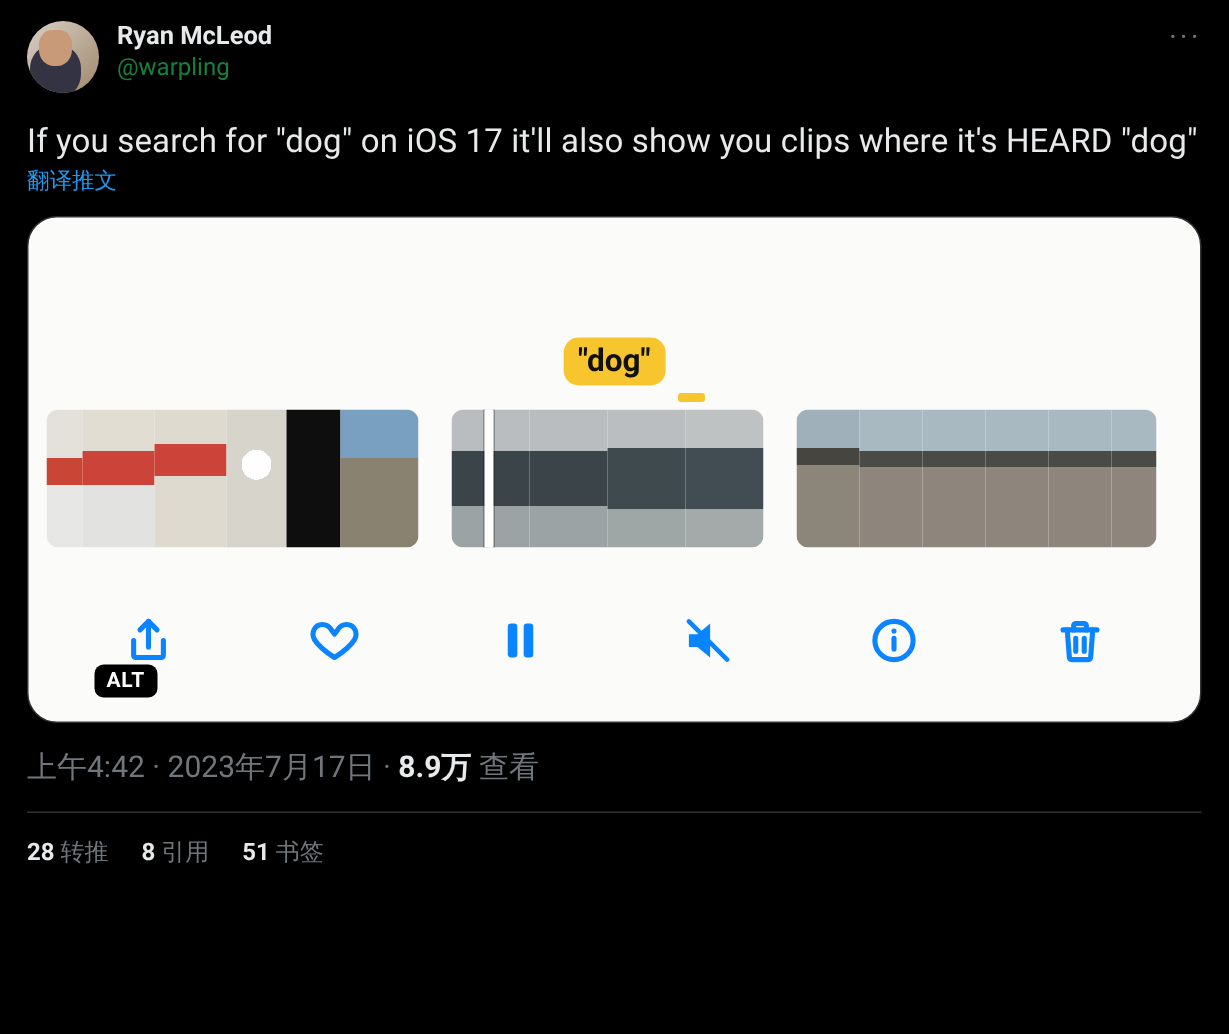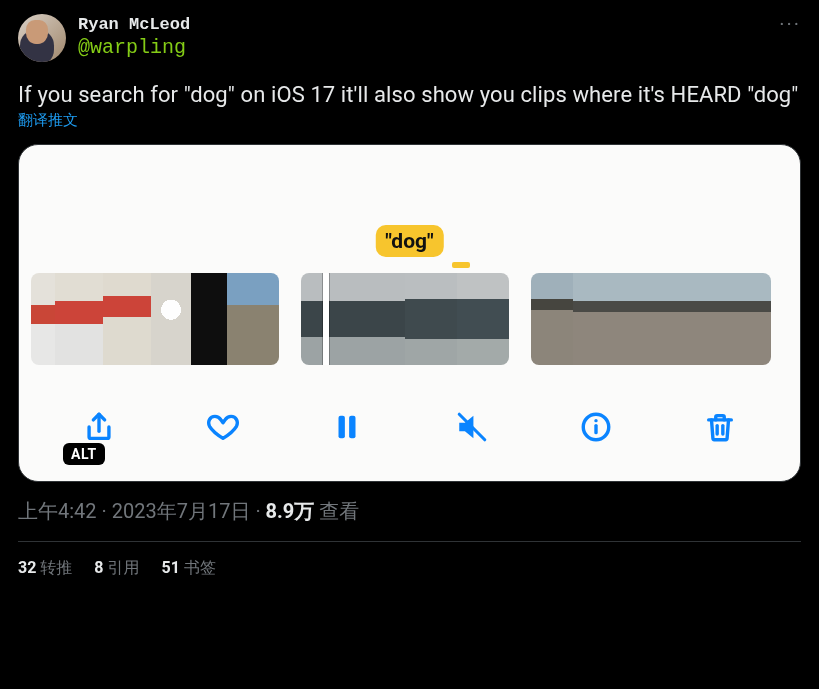--- a/index.html
+++ b/index.html
@@ -35,30 +35,29 @@
     top: 6px; left: 8px;
     width: 22px; height: 24px;
     background: #c99a77;
     border-radius: 40% 40% 45% 45%;
     box-shadow: 0 16px 0 6px #334;
   }
   .namecol {
     display: flex;
     flex-direction: column;
     line-height: 1.25;
-    font-family: Liberation Mono, monospace;
   }
   .display-name {
     font-weight: 700;
     font-size: 17px;
     color: #e7e9ea;
   }
   .handle {
-    font-size: 20px;
-    color: #84cc16;
+    font-size: 16px;
+    color: #15803d;
   }
   .more-btn {
     position: absolute;
     right: 0;
     top: 0;
     color: #71767b;
     font-size: 20px;
     letter-spacing: 2px;
     line-height: 1;
   }
@@ -306,21 +305,21 @@
   </div>
 
   <div class="meta">
     <span>上午4:42</span><span> · </span><span>2023年7月17日</span><span> · </span><span class="views-n">8.9万</span><span> 查看</span>
   </div>
 
   <div class="divider"></div>
 
   <div class="stats">
     <div>
-      <span class="num">32</span><span>转推</span>
+      <span class="num">28</span><span>转推</span>
     </div>
     <div>
       <span class="num">8</span><span>引用</span>
     </div>
     <div>
       <span class="num">51</span><span>书签</span>
     </div>
   </div>
 
 </div>

